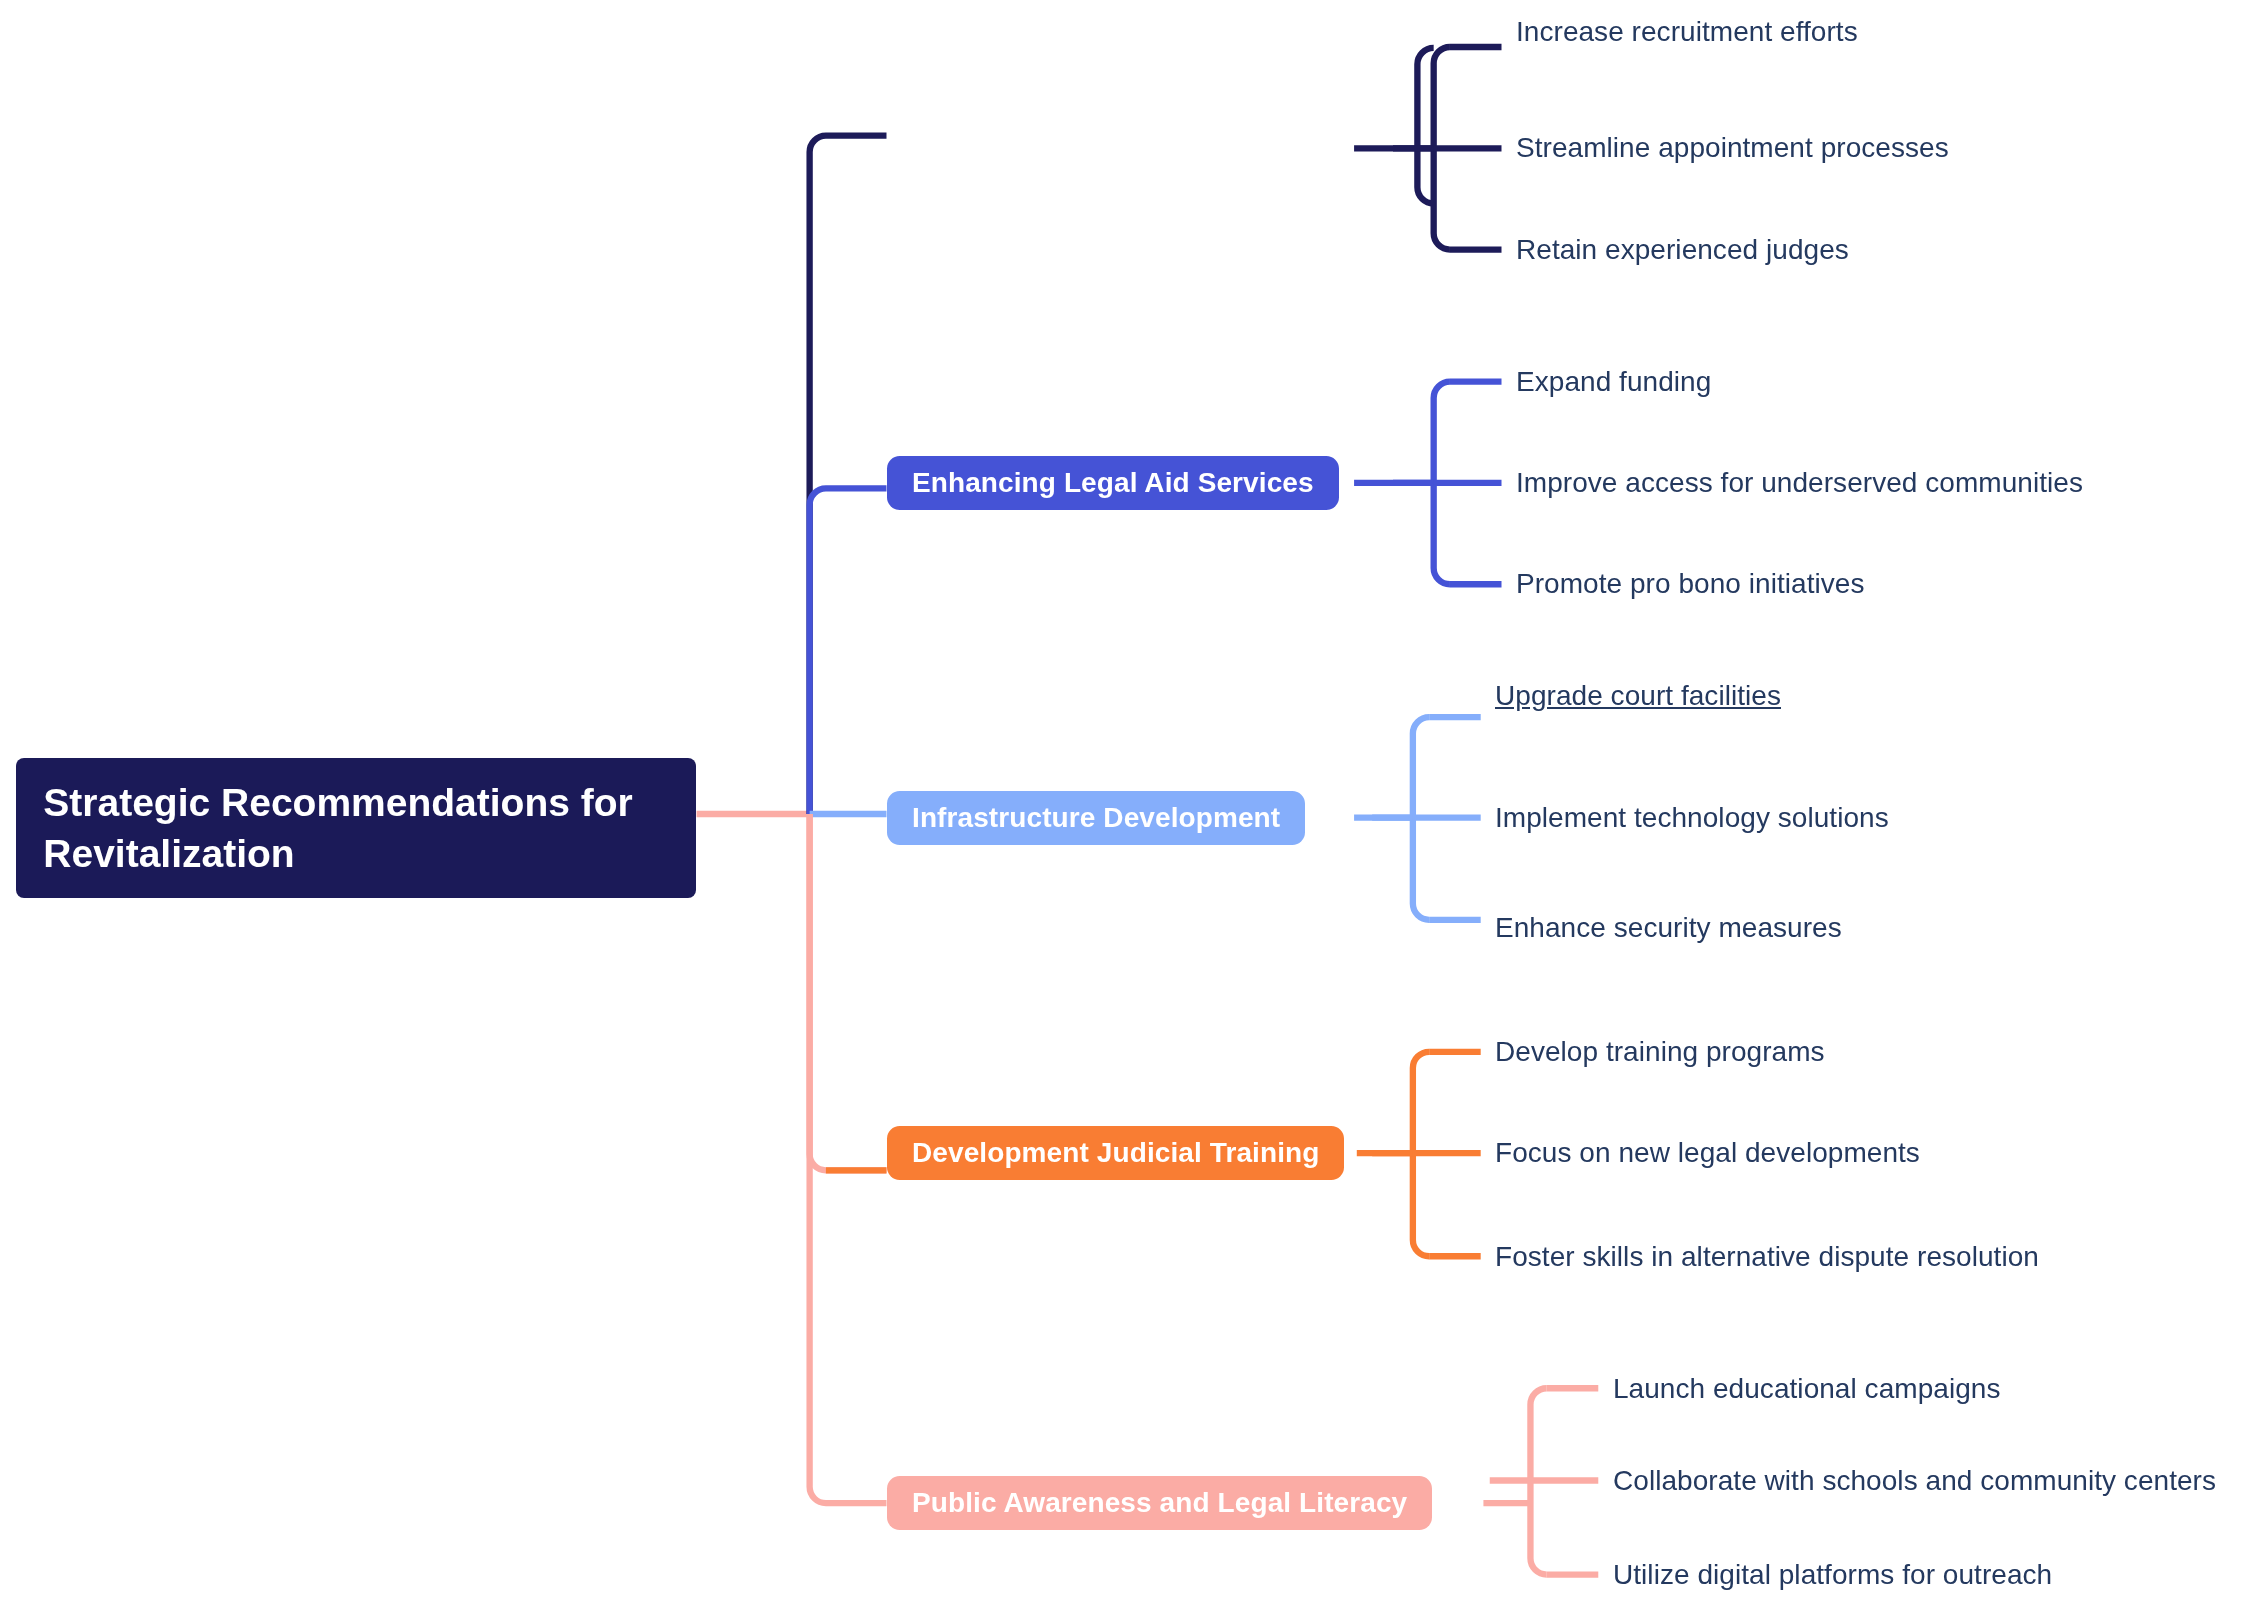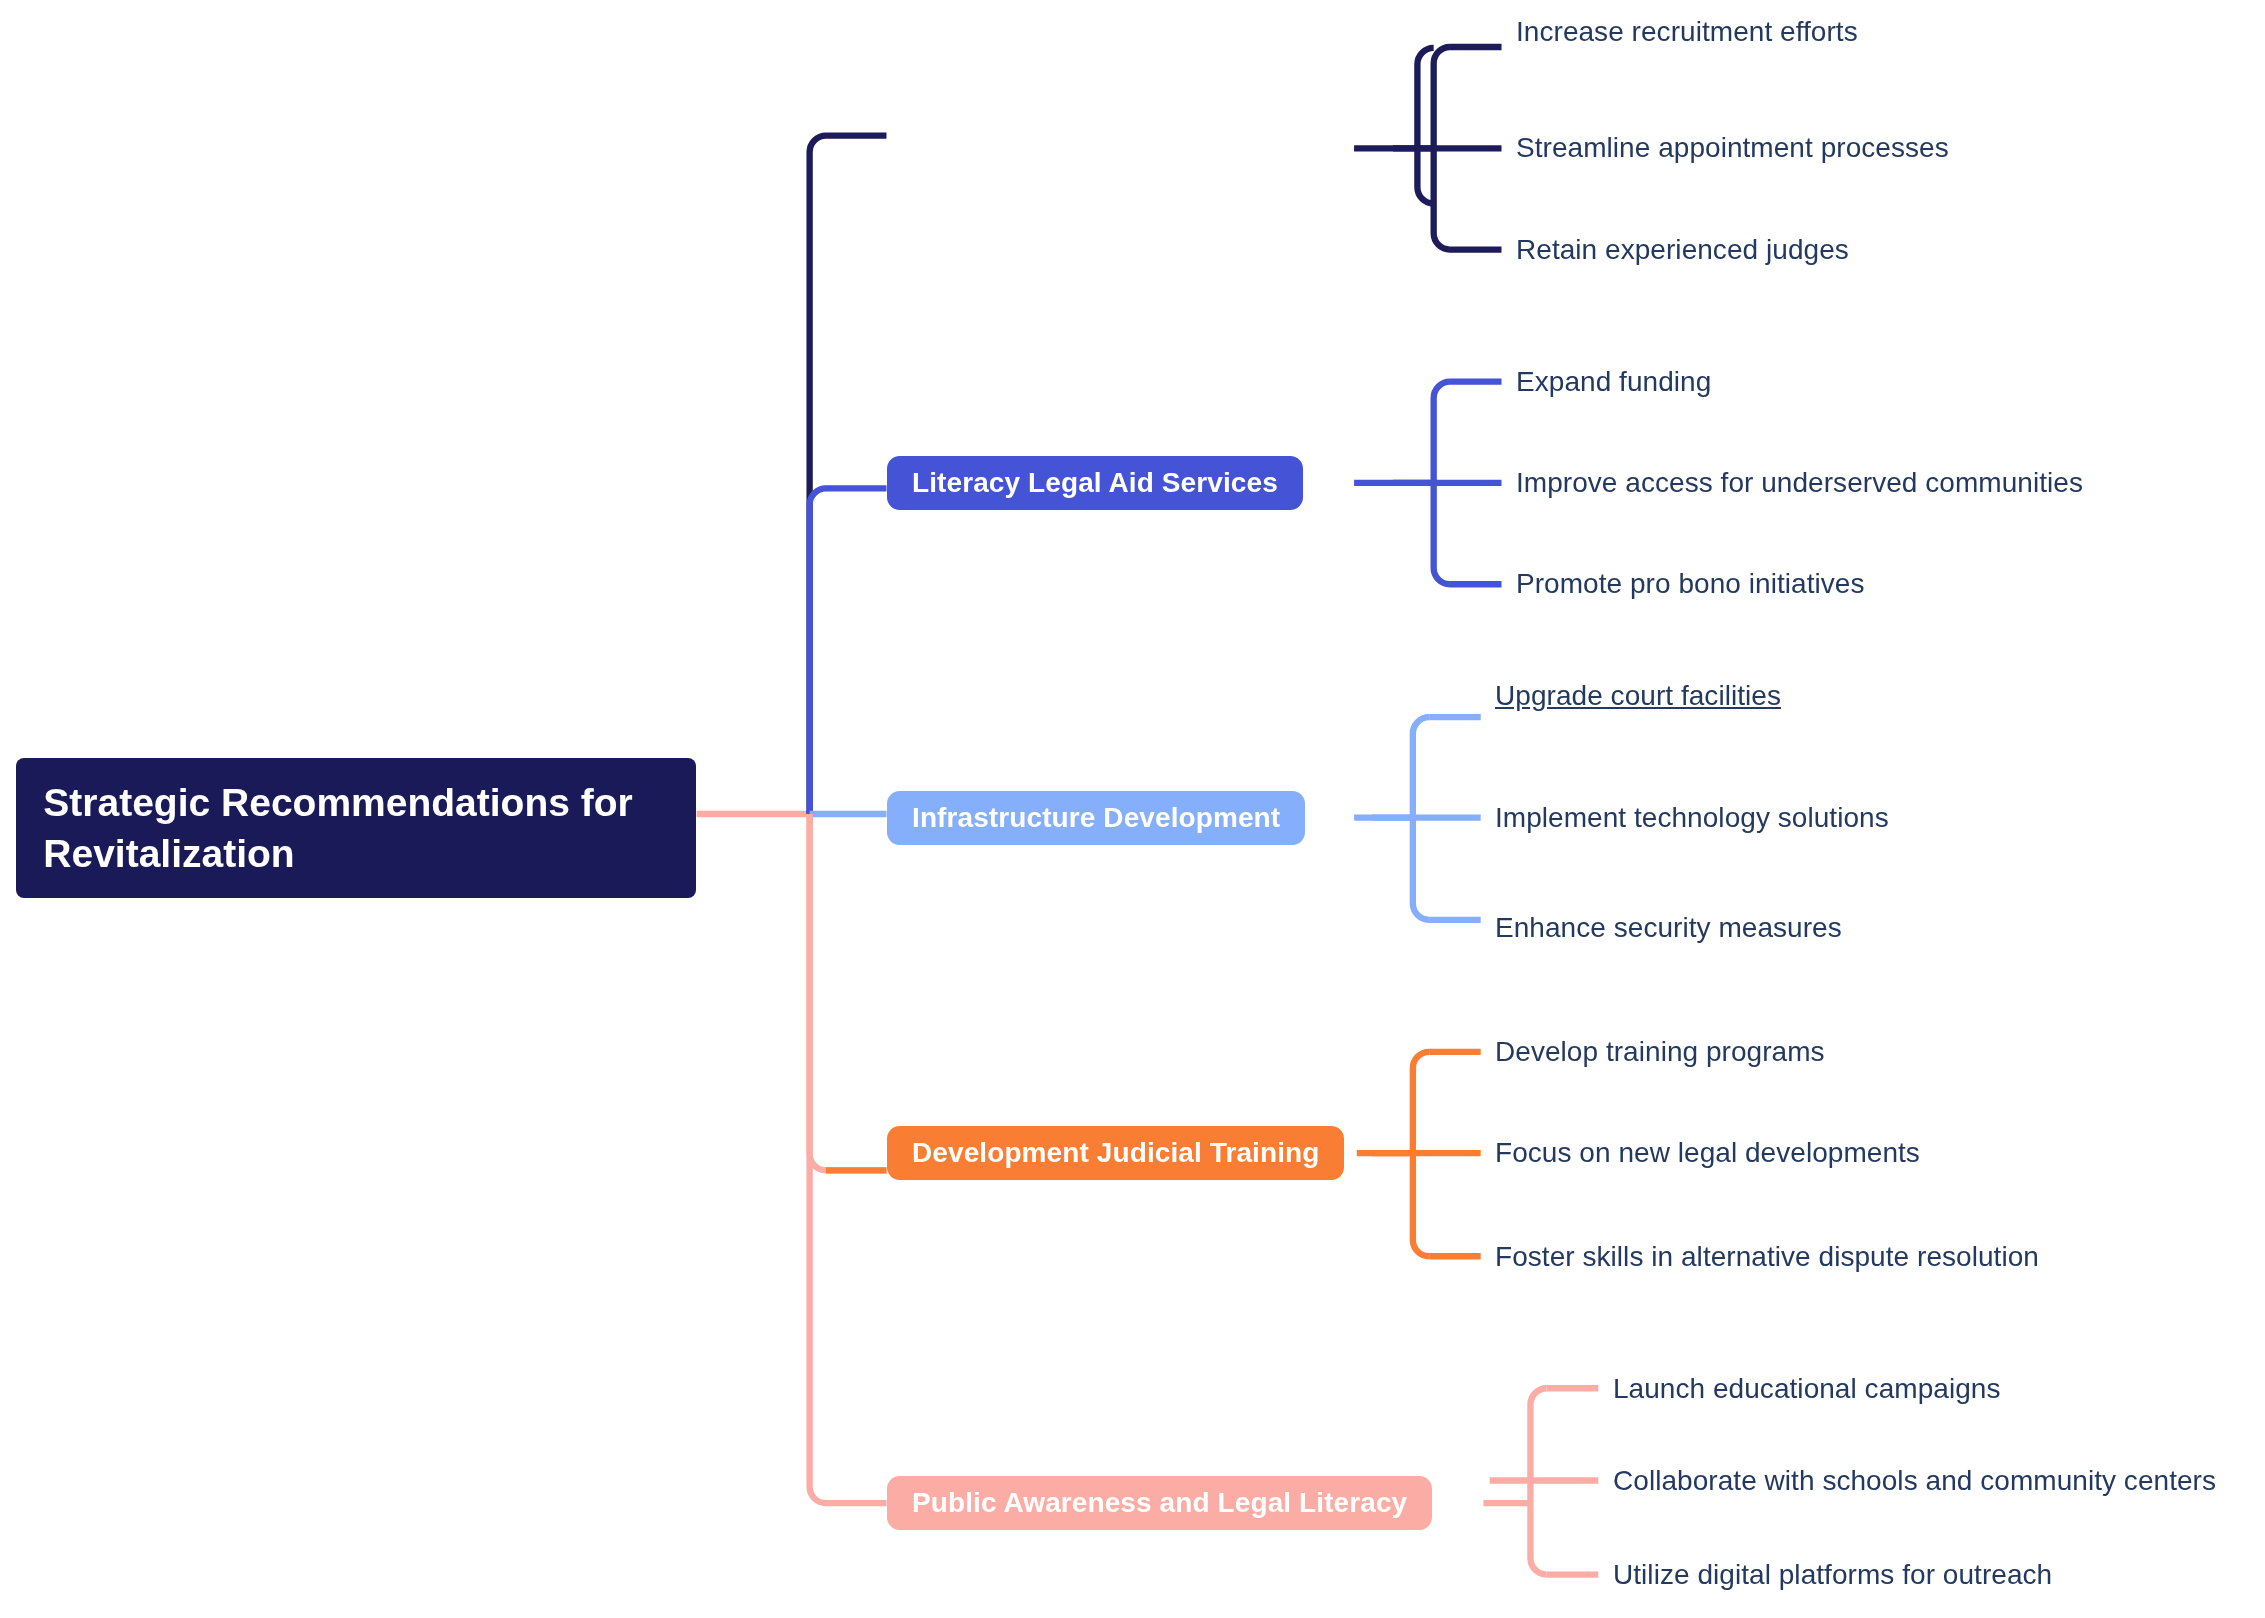--- a/index.html
+++ b/index.html
@@ -110,21 +110,21 @@
 
   <div class="node root-node" style="background:#1b1a58;">
     <span>Strategic Recommendations for Revitalization</span>
   </div>
 
   <div class="leaf" style="left:1516px; top:32px;">Increase recruitment efforts</div>
   <div class="leaf" style="left:1516px; top:148px;">Streamline appointment processes</div>
   <div class="leaf" style="left:1516px; top:250px;">Retain experienced judges</div>
 
   <div class="node branch-node" style="left:887px; top:456px; background:#4553d6;">
-    <span>Literacy Legal Aid Services</span>
+    <span>Enhancing Legal Aid Services</span>
   </div>
   <div class="leaf" style="left:1516px; top:382px;">Expand funding</div>
   <div class="leaf" style="left:1516px; top:483px;">Improve access for underserved communities</div>
   <div class="leaf" style="left:1516px; top:584px;">Promote pro bono initiatives</div>
 
   <div class="node branch-node" style="left:887px; top:791px; background:#85aefb;">
     <span>Infrastructure Development</span>
   </div>
   <div class="leaf" style="left:1495px; top:696px;text-decoration:underline;">Upgrade court facilities</div>
   <div class="leaf" style="left:1495px; top:818px;">Implement technology solutions</div>

